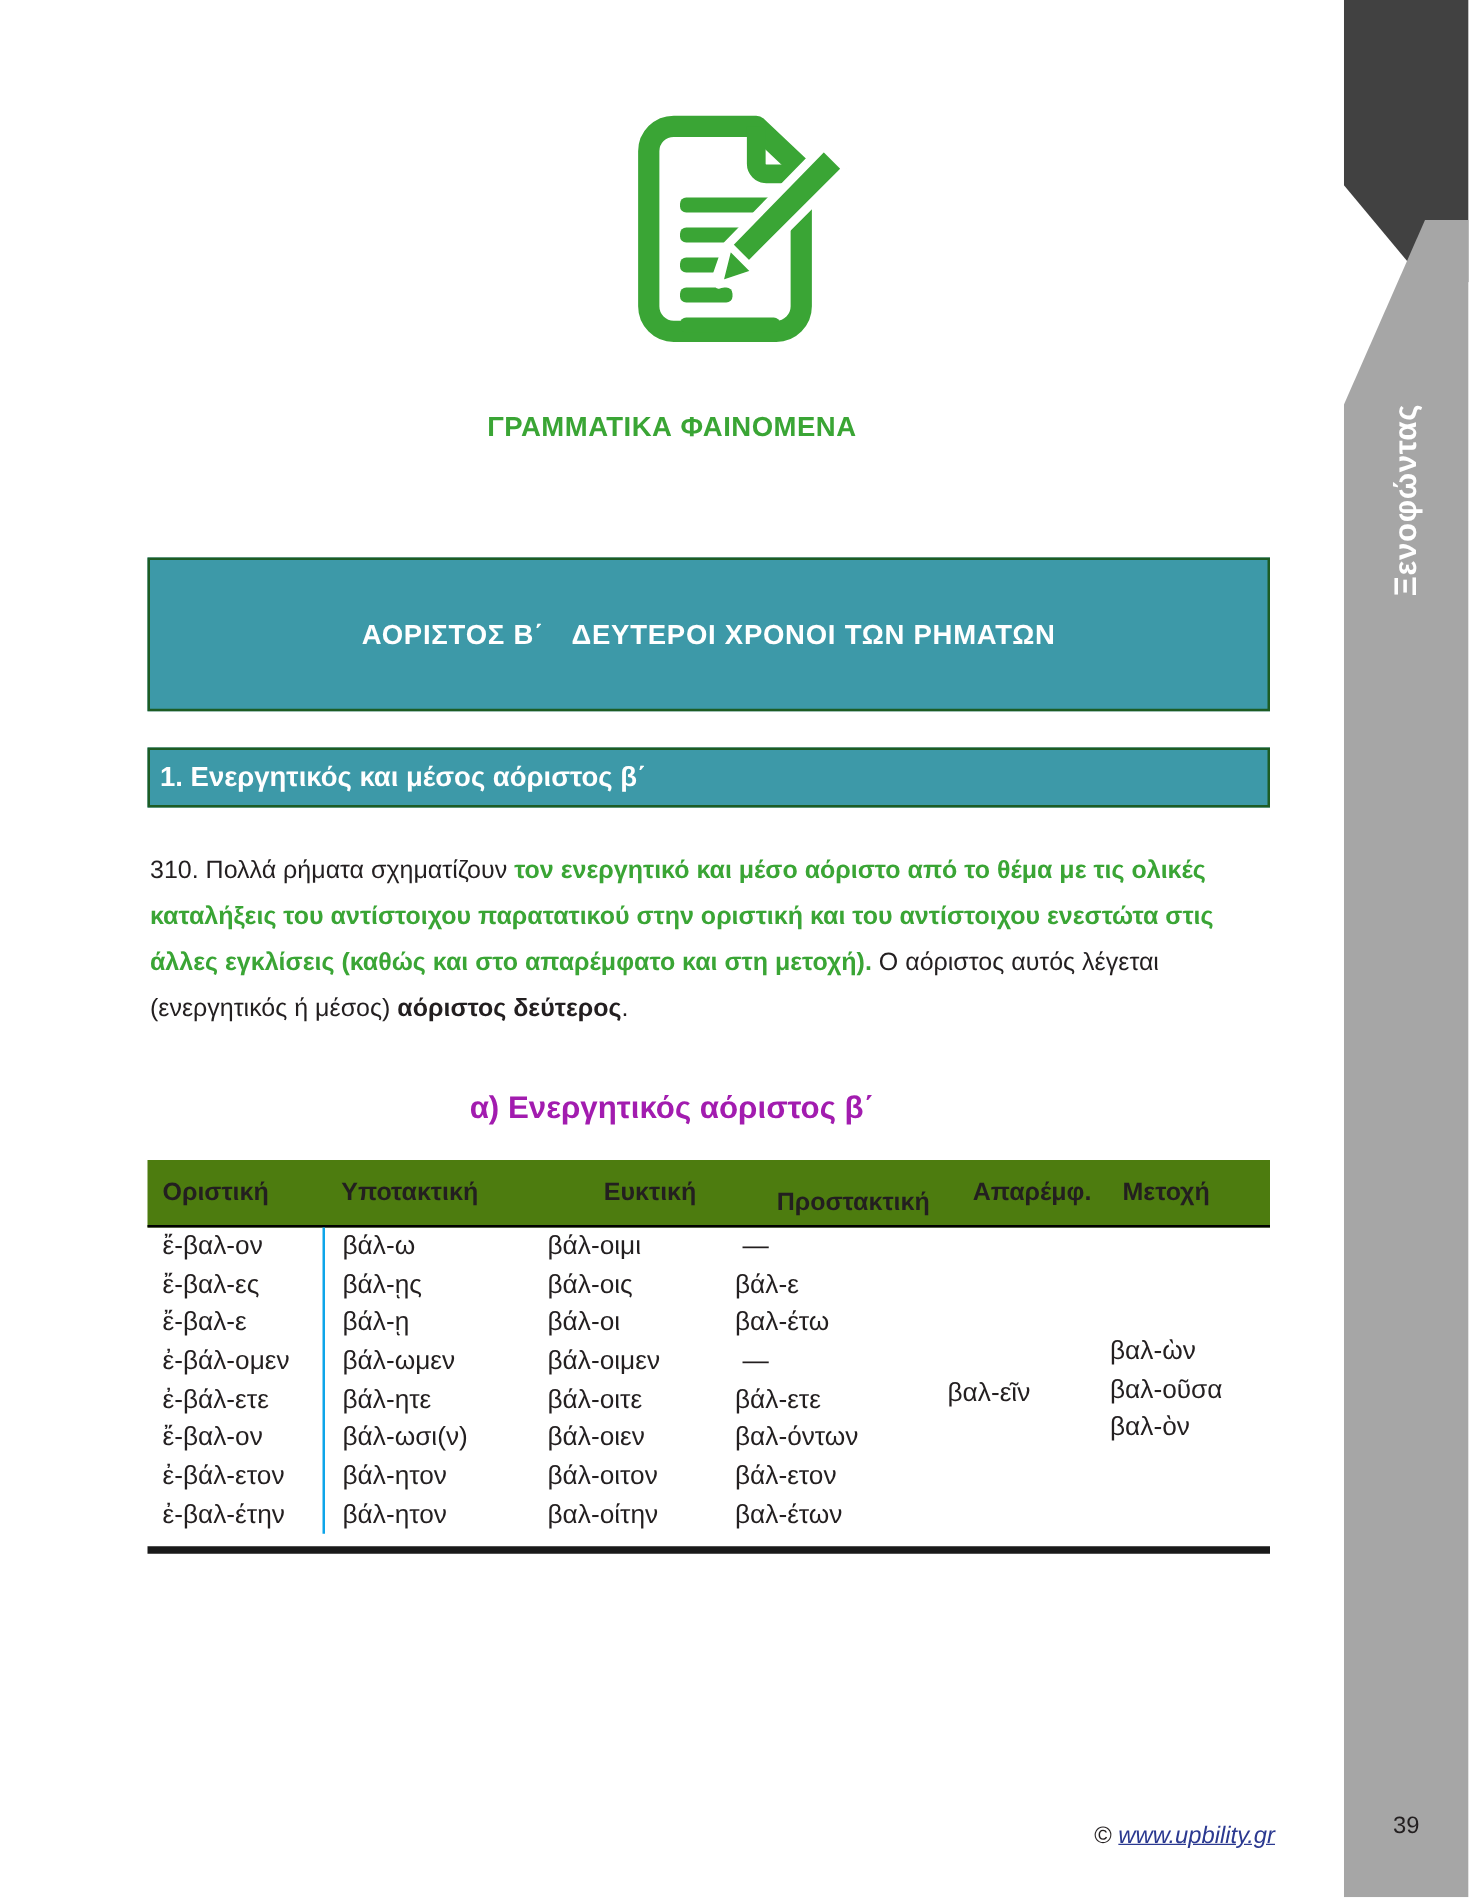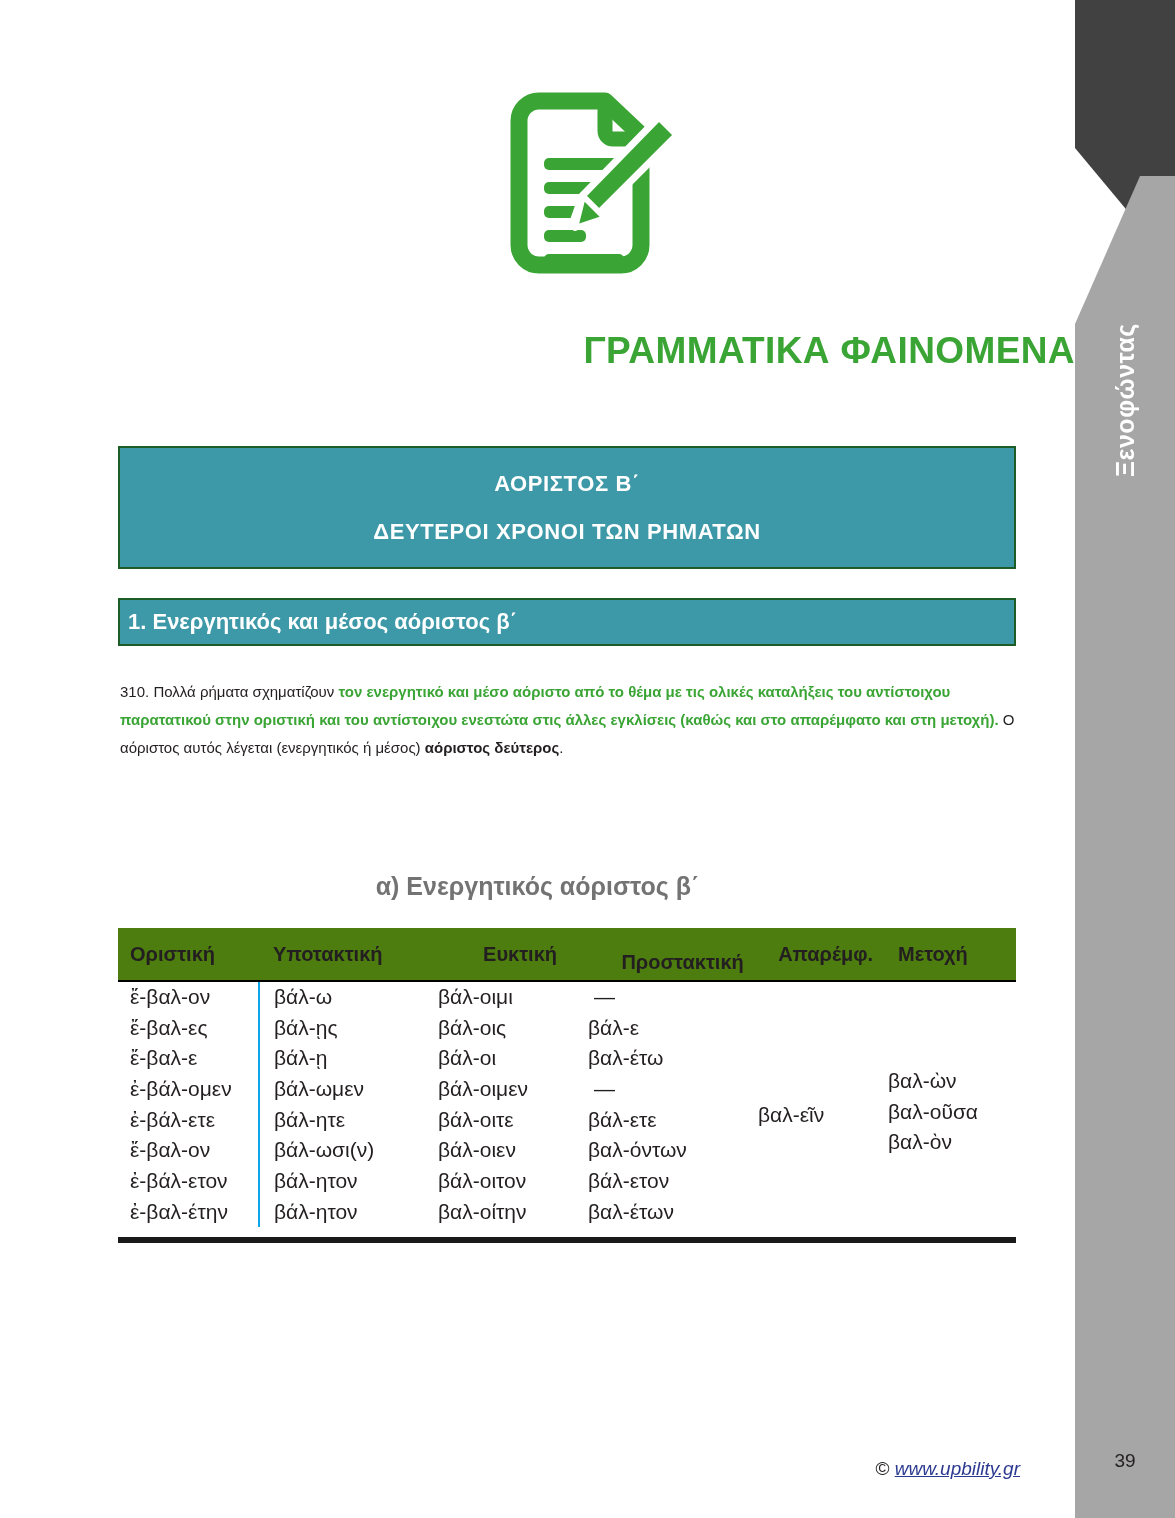--- a/index.html
+++ b/index.html
@@ -79,43 +79,42 @@
     width: 190px;
     height: 200px;
   }
 
   
   .main-title {
     position: absolute;
     left: 0;
     top: 327px;
     width: 1075px;
-    text-align: right;
+    text-align: center;
     color: #3aa535;
-    font-size: 37px;
+    font-size: 22px;
     font-weight: bold;
     line-height: 1.32;
     letter-spacing: 0.4px;
   }
 
   
   .teal-box {
     position: absolute;
     left: 118px;
     width: 898px;
     background: #3d99a8;
     border: 2px solid #1d5c24;
     box-sizing: border-box;
     color: #ffffff;
   }
   .teal-box.main {
     top: 446px;
     height: 123px;
     display: flex;
-    flex-direction: column;
     align-items: center;
     justify-content: center;
     gap: 22px;
   }
   .teal-box.main .line {
     font-size: 22px;
     font-weight: bold;
     letter-spacing: 0.6px;
   }
   .teal-box.sub {
@@ -129,21 +128,21 @@
     font-weight: bold;
     padding-left: 8px;
   }
 
   
   .para {
     position: absolute;
     left: 120px;
     top: 678px;
     width: 896px;
-    font-size: 15px;
+    font-size: 20px;
     line-height: 1.85;
     color: #231f20;
     text-align: left;
   }
   .para .hl {
     color: #3aa535;
     font-weight: bold;
   }
   .para .bold {
     font-weight: bold;
@@ -152,21 +151,21 @@
 
   
   .section-title {
     position: absolute;
     left: 0;
     top: 872px;
     width: 1075px;
     text-align: center;
     font-size: 25px;
     font-weight: bold;
-    color: #737373;
+    color: #a21caf;
   }
 
   
   .conj-table {
     position: absolute;
     left: 118px;
     top: 928px;
     width: 898px;
   }
   .thead {

